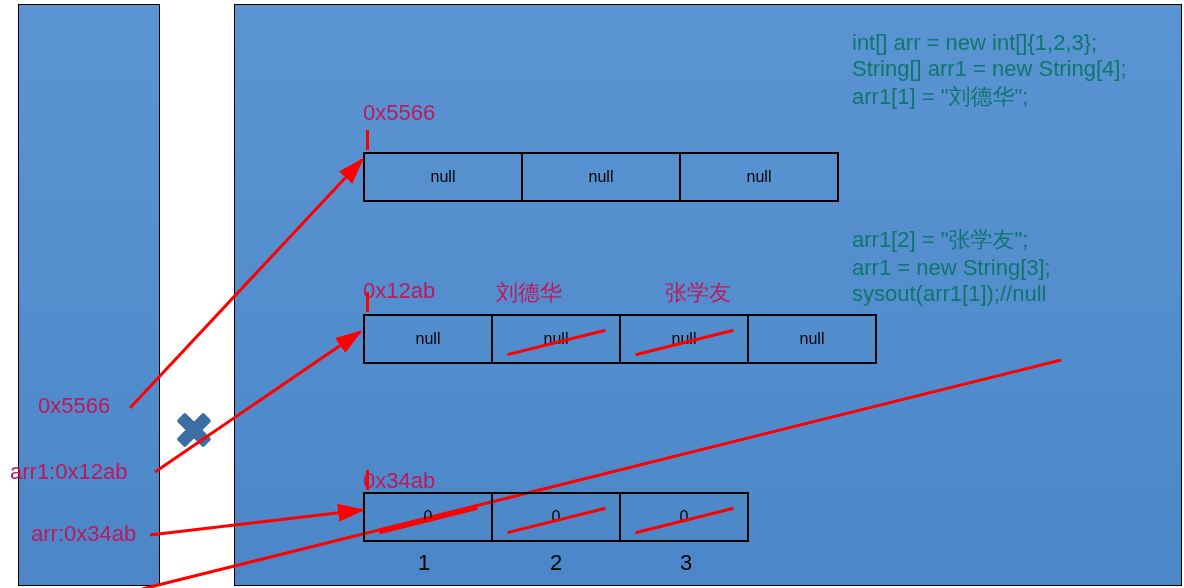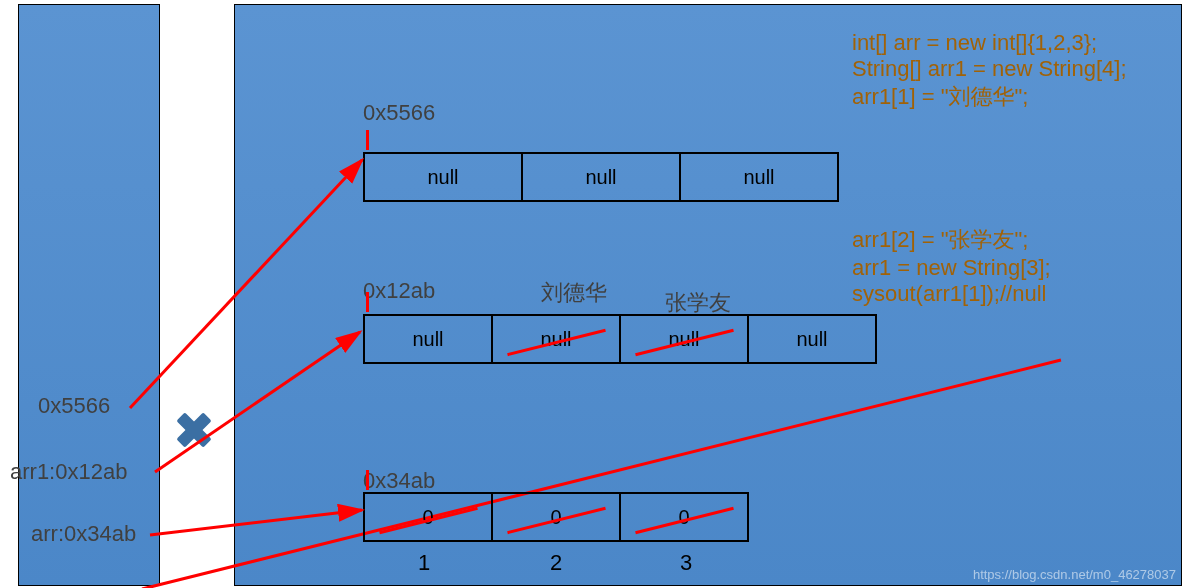--- a/index.html
+++ b/index.html
@@ -1,30 +1,30 @@
 <!DOCTYPE html>
 <html><head>
 <meta charset="utf-8">
 <style>
 html,body{margin:0;padding:0;width:1184px;height:588px;overflow:hidden;font-family:Arial,"Microsoft YaHei",sans-serif;background:#fff}
 .canvas{position:absolute;left:0;top:0;width:1184px;height:588px}
 .panel{position:absolute;background:linear-gradient(180deg,#5b94d2 0%,#4b87c8 100%);border:1px solid #000}
-.label{position:absolute;font-size:22px;color:#404040}
+.label{position:absolute;font-size:22px;color:#be185d}
 .cells{position:absolute;display:flex}
-.cell{border:2px solid #000;height:50px;display:flex;align-items:center;justify-content:center;font-size:20px;color:#000;box-sizing:border-box;margin-left:-2px}
+.cell{border:2px solid #000;height:50px;display:flex;align-items:center;justify-content:center;font-size:16px;color:#000;box-sizing:border-box;margin-left:-2px}
 .cell:first-child{margin-left:0}
 .idx{position:absolute;font-size:22px;color:#000}
 .strike{position:relative}
 .strike::after{content:"";position:absolute;left:10%;right:10%;top:55%;height:0;border-top:3px solid #f00;transform:rotate(-14deg)}
 .tick{position:absolute;width:0;height:20px;border-left:3px solid #f00}
 .arrow-svg{position:absolute;left:0;top:0;width:1184px;height:588px;pointer-events:none}
 .cross{position:absolute;width:40px;height:40px}
 .cross::before,.cross::after{content:"";position:absolute;left:50%;top:50%;width:38px;height:12px;background:#3b6fa3;border-radius:2px;transform:translate(-50%,-50%) rotate(45deg)}
 .cross::after{transform:translate(-50%,-50%) rotate(-45deg)}
-.code{position:absolute;font-size:22px;color:#a16207;white-space:pre}
+.code{position:absolute;font-size:22px;color:#0f766e;white-space:pre}
 .watermark{position:absolute;right:8px;bottom:6px;font-size:13px;color:rgba(255,255,255,.55)}
 </style>
 </head>
 <body>
 
 <div class="canvas">
 
   <div class="panel" style="left:18px;top:4px;width:140px;height:580px"></div>
 
   <div class="panel" style="left:234px;top:4px;width:946px;height:580px"></div>
@@ -38,22 +38,22 @@
   <div class="label" style="left:363px;top:100px">0x5566</div>
   <div class="tick" style="left:366px;top:130px"></div>
   <div class="cells" style="left:363px;top:152px">
     <div class="cell" style="width:160px">null</div>
     <div class="cell" style="width:160px">null</div>
     <div class="cell" style="width:160px">null</div>
   </div>
 
   <div class="label" style="left:363px;top:278px">0x12ab</div>
   <div class="tick" style="left:366px;top:292px"></div>
-  <div class="label" style="left:541px;top:278px">刘德华</div>
-  <div class="label" style="left:665px;top:288px">张学友</div>
+  <div class="label" style="left:496px;top:278px">刘德华</div>
+  <div class="label" style="left:665px;top:278px">张学友</div>
   <div class="cells" style="left:363px;top:314px">
     <div class="cell" style="width:130px">null</div>
     <div class="cell strike" style="width:130px">null</div>
     <div class="cell strike" style="width:130px">null</div>
     <div class="cell" style="width:130px">null</div>
   </div>
 
   <div class="label" style="left:363px;top:468px">0x34ab</div>
   <div class="tick" style="left:366px;top:470px"></div>
   <div class="cells" style="left:363px;top:492px">
@@ -79,14 +79,13 @@
       </marker>
     </defs>
 
     <line x1="130" y1="408" x2="362" y2="160" stroke="#f00" stroke-width="3" marker-end="url(#ah)"></line>
 
     <line x1="155" y1="472" x2="360" y2="332" stroke="#f00" stroke-width="3" marker-end="url(#ah)"></line>
 
     <line x1="150" y1="535" x2="362" y2="510" stroke="#f00" stroke-width="3" marker-end="url(#ah)"></line>
   </svg>
 
-  <div class="watermark">https://blog.csdn.net/m0_46278037</div>
 </div>
 
 </body></html>

